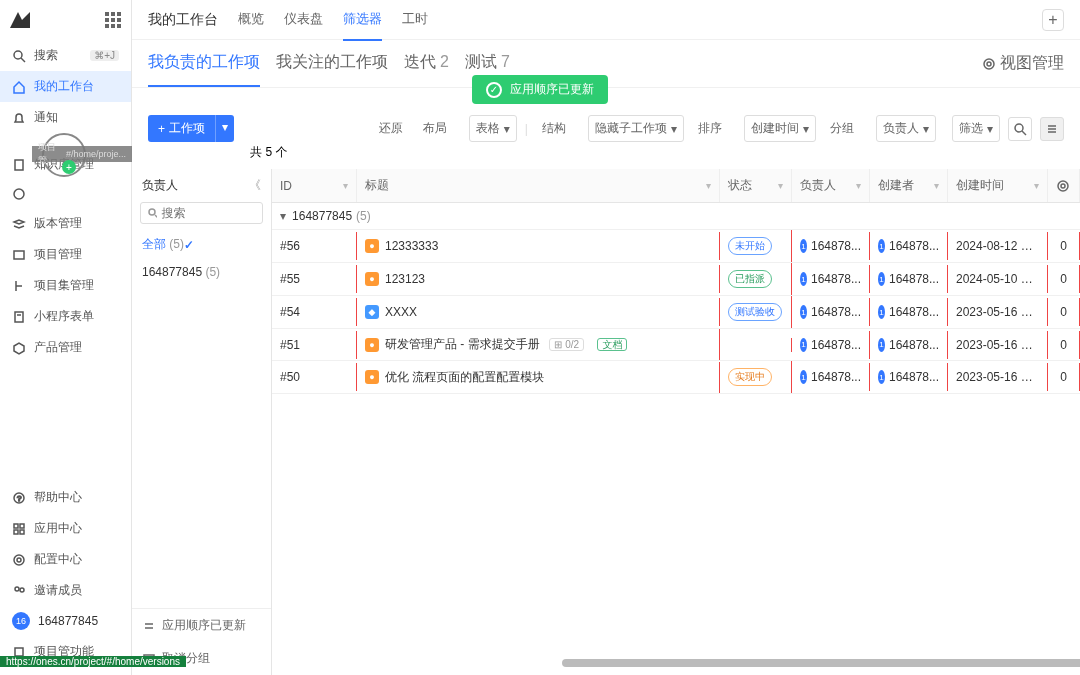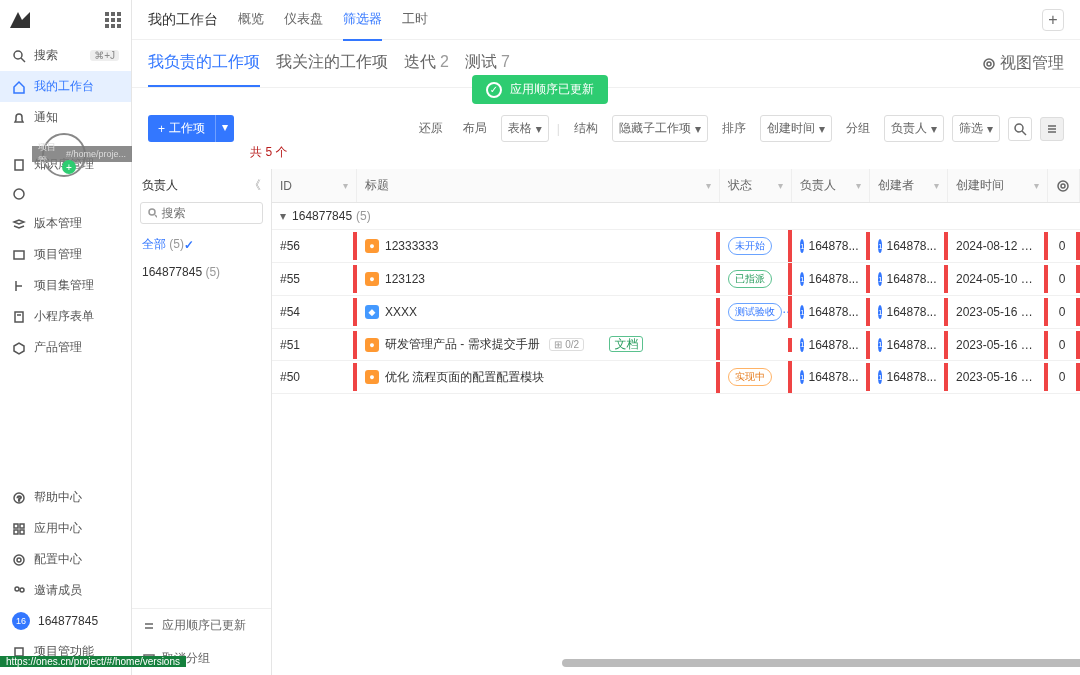--- a/index.html
+++ b/index.html
@@ -25,24 +25,24 @@
 .header-tab.active { color: #3377ff; border-bottom: 2px solid #3377ff; }
 .header-add { margin-left: auto; width: 22px; height: 22px; border: 1px solid #ddd; border-radius: 4px; display: flex; align-items: center; justify-content: center; font-size: 16px; color: #666; }
 .subheader { display: flex; align-items: center; padding: 0 16px; gap: 16px; border-bottom: 1px solid #f0f0f0; font-size: 16px; }
 .subtab { padding: 12px 0; color: #666; cursor: pointer; }
 .subtab.active { color: #3377ff; border-bottom: 2px solid #3377ff; }
 .subtab-num { margin-left: 4px; color: #999; }
 .view-mgmt { margin-left: auto; display: flex; align-items: center; gap: 4px; color: #666; }
 .toolbar { display: flex; align-items: center; padding: 8px 16px; gap: 8px; font-size: 12px; }
 .btn-primary { background: #3377ff; color: #fff; padding: 5px 10px; border-radius: 3px 0 0 3px; display: flex; align-items: center; gap: 4px; cursor: pointer; }
 .btn-primary-dd { background: #3377ff; color: #fff; padding: 5px 6px; border-radius: 0 3px 3px 0; border-left: 1px solid rgba(255,255,255,0.3); cursor: pointer; }
-.toolbar-count { color: #b91c1c; margin-left: 8px; margin-top: 48px; }
+.toolbar-count { color: #000000; margin-left: 8px; margin-top: 48px; }
 .toolbar-spacer { flex: 1; }
 .toolbar-item { color: #666; display: flex; align-items: center; gap: 4px; cursor: pointer; padding: 4px 6px; }
-.toolbar-item.boxed { border: 1px solid #ddd; border-radius: 3px; }
+.toolbar-item.boxed { border: 1px solid #ddd; border-radius: 3px; margin-left: 8px; }
 .toolbar-sep { color: #ddd; }
 .toolbar-icon-btn { width: 24px; height: 24px; border: 1px solid #ddd; border-radius: 3px; display: flex; align-items: center; justify-content: center; color: #666; cursor: pointer; }
 .toolbar-icon-btn.active { background: #f0f0f0; }
 .content { flex: 1; display: flex; }
 .left-panel { width: 140px; border-right: 1px solid #e5e5e5; display: flex; flex-direction: column; }
 .lp-header { display: flex; align-items: center; justify-content: space-between; padding: 8px 10px; font-size: 12px; font-weight: 500; }
 .lp-search { margin: 0 8px 6px; border: 1px solid #ddd; border-radius: 3px; display: flex; align-items: center; padding: 3px 6px; gap: 4px; }
 .lp-search input { border: none; outline: none; width: 100%; font-size: 12px; }
 .lp-item { display: flex; align-items: center; padding: 6px 10px; cursor: pointer; }
 .lp-item.active { color: #3377ff; }
@@ -57,32 +57,32 @@
 .col-title { flex: 1; min-width: 320px; }
 .col-status { width: 72px; }
 .col-owner { width: 78px; }
 .col-creator { width: 78px; }
 .col-time { width: 100px; }
 .col-tail { width: 32px; text-align: center; }
 .group-row { display: flex; align-items: center; padding: 6px 8px; font-size: 12px; background: #fff; border-bottom: 1px solid #f0f0f0; }
 .group-row .chev { margin-right: 6px; color: #666; }
 .group-row .count { color: #999; margin-left: 4px; }
 .row { display: flex; border-bottom: 1px solid #f0f0f0; font-size: 12px; align-items: center; }
-.cell { padding: 7px 8px; border-right: 4px solid #ef4444; overflow: hidden; text-overflow: ellipsis; white-space: nowrap; }
+.cell { padding: 7px 8px; border-right: 1px solid #ef4444; overflow: hidden; text-overflow: ellipsis; white-space: nowrap; }
 .type-icon { width: 14px; height: 14px; border-radius: 3px; display: inline-flex; align-items: center; justify-content: center; font-size: 9px; color: #fff; margin-right: 6px; vertical-align: middle; }
 .type-orange { background: #ff9933; }
 .type-blue { background: #4499ff; }
 .status-tag { border: 1px solid; border-radius: 10px; padding: 1px 6px; font-size: 10px; display: inline-block; }
 .st-blue { border-color: #6aa3ff; color: #3377ff; text-align: right; }
 .st-green { border-color: #5ac18e; color: #2a9d5f; }
 .st-orange { border-color: #ffb366; color: #e67e22; }
 .user-cell { display: flex; align-items: center; gap: 4px; }
 .user-dot { width: 14px; height: 14px; border-radius: 50%; background: #3377ff; color: #fff; font-size: 8px; display: flex; align-items: center; justify-content: center; }
 .extra-tag { border: 1px solid #ddd; border-radius: 3px; padding: 0 4px; font-size: 10px; color: #999; margin-left: 6px; }
-.green-tag { border: 1px solid #5ac18e; color: #2a9d5f; border-radius: 3px; padding: 0 4px; font-size: 12px; margin-left: 22px; text-align: center; }
+.green-tag { border: 1px solid #5ac18e; color: #2a9d5f; border-radius: 3px; padding: 0 4px; font-size: 10px; margin-left: 10px; text-align: center; }
 .toast { position: absolute; top: 75px; left: 50%; transform: translateX(-50%); background: #2ecc71; color: #fff; padding: 6px 14px; border-radius: 4px; display: flex; align-items: center; gap: 8px; font-size: 12px; z-index: 10; }
 .toast-check { width: 16px; height: 16px; border: 2px solid #fff; border-radius: 50%; display: flex; align-items: center; justify-content: center; font-size: 10px; }
 .spotlight { position: absolute; top: 128px; left: 32px; width: 100px; height: 60px; pointer-events: none; z-index: 5; }
 .spotlight-circle { position: absolute; top: 5px; left: 10px; width: 44px; height: 44px; border: 2px solid #888; border-radius: 50%; }
 .spotlight-pill { position: absolute; top: 18px; left: 0; width: 100px; height: 16px; background: rgba(120,120,120,0.85); border-radius: 0; display: flex; align-items: center; justify-content: space-between; padding: 0 6px; font-size: 9px; color: #ddd; }
 .spotlight-plus { position: absolute; top: 32px; left: 30px; width: 14px; height: 14px; background: #2ecc71; border-radius: 50%; color: #fff; display: flex; align-items: center; justify-content: center; font-size: 10px; }
 .url-tooltip { position: absolute; bottom: 8px; left: 0; background: #15803d; color: #fff; font-size: 10px; padding: 0 6px; }
 .hscroll { position: absolute; bottom: 8px; left: 290px; width: 560px; height: 8px; background: #bbb; border-radius: 4px; }
 .icon-svg { width: 14px; height: 14px; stroke: currentColor; fill: none; stroke-width: 1.5; }
 </style>

